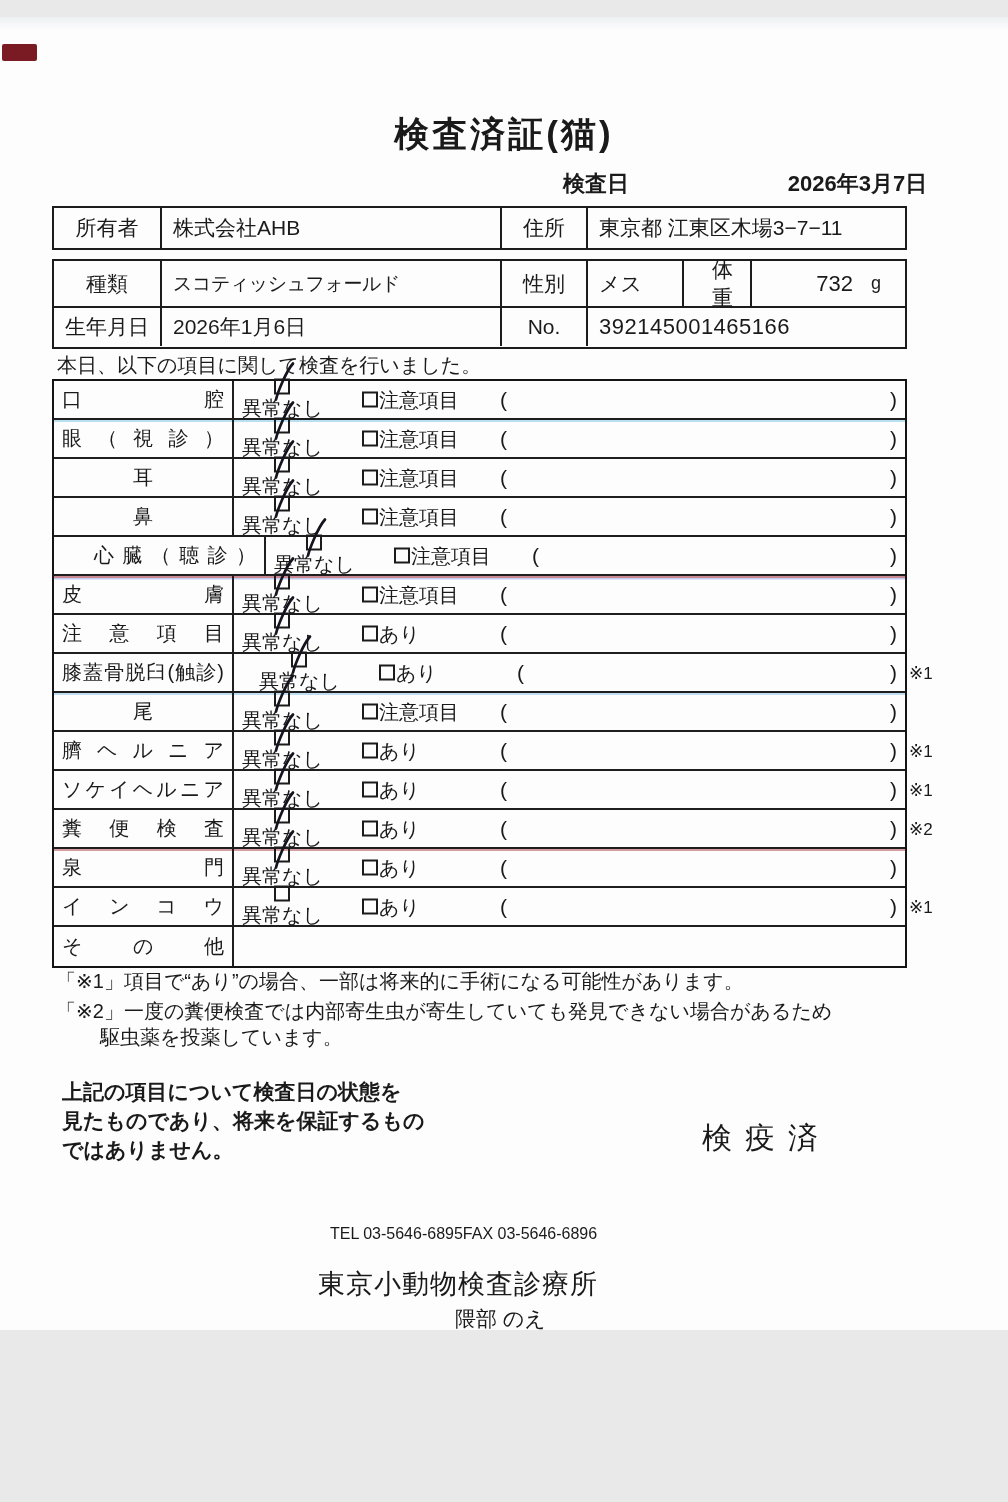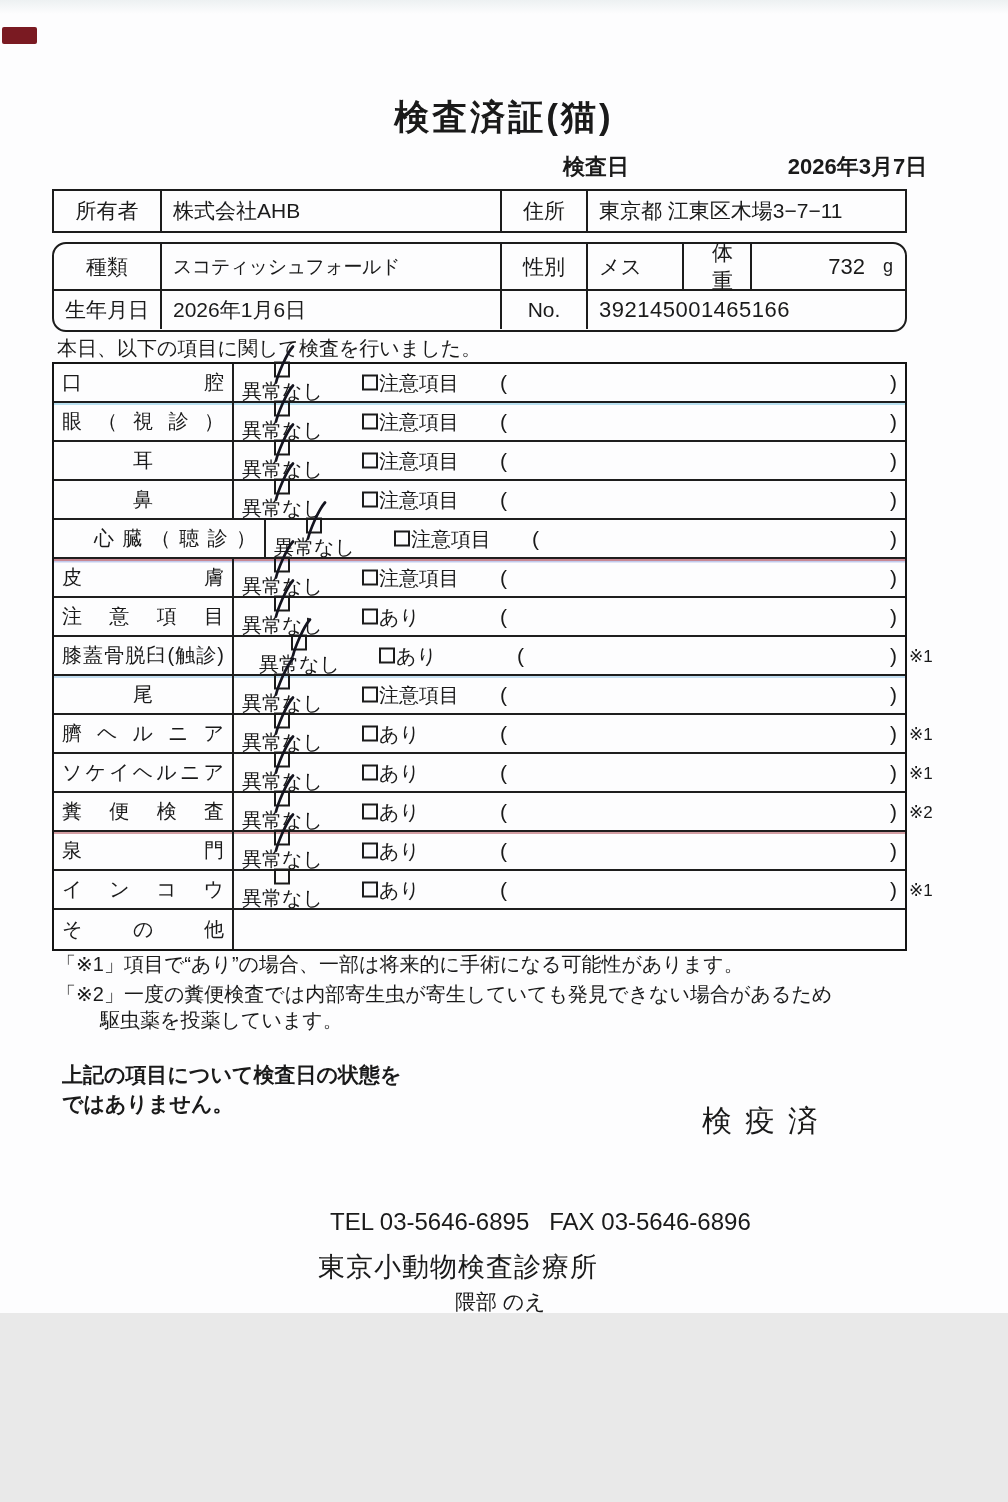--- a/index.html
+++ b/index.html
@@ -1,42 +1,42 @@
 <!DOCTYPE html>
 <html><head>
 <meta charset="utf-8">
 <style>
   html,body{margin:0;padding:0;background:#e9e9e9;}
   #page{position:relative;width:1008px;height:1313px;background:#fdfdfe;overflow:hidden;
-        font-family:"Liberation Sans","DejaVu Sans",sans-serif;color:#1a1a1a;margin:0 auto;}
+        font-family:"Liberation Sans","DejaVu Sans",sans-serif;color:#1a1a1a;margin:17px auto;}
   .scan-edge{position:absolute;top:0;left:0;right:0;height:14px;
         background:linear-gradient(#edf1f2,#fdfdfe);}
   .corner-mark{position:absolute;left:2px;top:27px;width:35px;height:17px;
         background:#7a1a22;border-radius:2px;}
   .title{position:absolute;top:94px;left:0;width:100%;text-align:center;
         font-size:35px;font-weight:600;letter-spacing:3px;}
   .insp-label{position:absolute;left:563px;top:152px;font-size:22px;font-weight:600;}
   .insp-date{position:absolute;left:780px;top:152px;width:155px;text-align:center;
         font-size:22px;font-weight:600;}
   
   .tbl{position:absolute;left:52px;width:855px;border:2.5px solid #1c1c1c;box-sizing:border-box;}
   .t1{top:189px;height:44px;display:flex;}
-  .t2{top:242px;height:90px;border-radius:14px;}
+  .t2{top:242px;height:90px;}
   .t2-row{display:flex;box-sizing:border-box;}
   .t2-r1{height:47px;border-bottom:2px solid #1c1c1c;}
   .t2-r2{height:38px;}
   .cell{display:flex;align-items:center;box-sizing:border-box;font-size:21px;}
   .cell.lab{justify-content:center;}
   .cell.val{padding-left:11px;}
   .bR{border-right:2px solid #1c1c1c;}
   .w-lab{width:108px;} .w-val{width:340px;} .w-lab2{width:86px;}
   .w-sex{width:96px;} .w-wt{width:68px;padding-left:28px;}
   .grow{flex:1;}
   .breed-val{font-size:19px;letter-spacing:-0.5px;}
-  .weight-cell{justify-content:flex-end;gap:18px;padding-right:12px;font-size:22px;}
+  .weight-cell{justify-content:flex-end;gap:18px;padding-right:24px;font-size:22px;}
   .weight-cell .unit{font-size:18px;}
   .no-val{font-size:22px;letter-spacing:0.5px;}
   .intro{position:absolute;left:57px;top:335px;font-size:20px;font-weight:500;}
   
   .cl{position:absolute;left:52px;top:362px;width:855px;border:2.5px solid #141414;box-sizing:border-box;}
   .cl-row{height:39px;display:flex;border-bottom:2px solid #1e1e1e;position:relative;box-sizing:border-box;}
   .cl-row:last-child{border-bottom:none;}
   .cl-row:nth-child(1){box-shadow:0 2px 0 rgba(80,180,220,.40);}
   .cl-row:nth-child(5){box-shadow:0 2px 0 rgba(205,70,60,.50),0 3.5px 0 rgba(60,90,200,.30);padding-left:32px;}
   .cl-row:nth-child(8){box-shadow:0 2px 0 rgba(80,160,215,.35);gap:17px;}
@@ -56,21 +56,21 @@
   .row-note{position:absolute;right:-42px;top:50%;transform:translateY(-50%);
         font-size:17px;width:38px;}
   
   .fn{position:absolute;font-size:20px;}
   .fn1{left:56px;top:951px;}
   .fn2{left:56px;top:981px;}
   .fn2b{left:100px;top:1007px;}
   .disc{position:absolute;left:62px;top:1060px;font-size:21px;line-height:29px;font-weight:600;}
   .stamp{position:absolute;left:702px;top:1101px;font-size:30px;letter-spacing:13px;font-weight:500;}
   .postal{position:absolute;left:310px;top:1160px;font-size:20px;display:flex;gap:36px;}
-  .telfax{position:absolute;left:330px;top:1208px;font-size:24px;display:flex;gap:20px;}
+  .telfax{position:absolute;left:330px;top:1208px;font-size:16px;display:flex;}
   .clinic{position:absolute;left:318px;top:1249px;font-size:27px;letter-spacing:1px;font-weight:500;}
   .vet{position:absolute;left:455px;top:1288px;font-size:21px;}
   .serial{position:absolute;left:756px;top:1325px;font-size:20px;letter-spacing:1px;}
 </style>
 </head>
 <body>
 
 <div id="page">
   <div class="scan-edge"></div>
   <div class="corner-mark"></div>
@@ -438,20 +438,21 @@
       <span class="row-note"></span>
     </div>
   </div>
 
   <div class="fn fn1">「※1」項目で“あり”の場合、一部は将来的に手術になる可能性があります。</div>
   <div class="fn fn2">「※2」一度の糞便検査では内部寄生虫が寄生していても発見できない場合があるため</div>
   <div class="fn fn2b">駆虫薬を投薬しています。</div>
 
   <div class="disc">
     <div>上記の項目について検査日の状態を</div>
+    <div>見たものであり、将来を保証するもの</div>
     <div>ではありません。</div>
   </div>
 
   <div class="stamp">検疫済</div>
 
   <div class="telfax">
     <span>TEL 03-5646-6895</span>
     <span>FAX 03-5646-6896</span>
   </div>
   <div class="clinic">東京小動物検査診療所</div>

